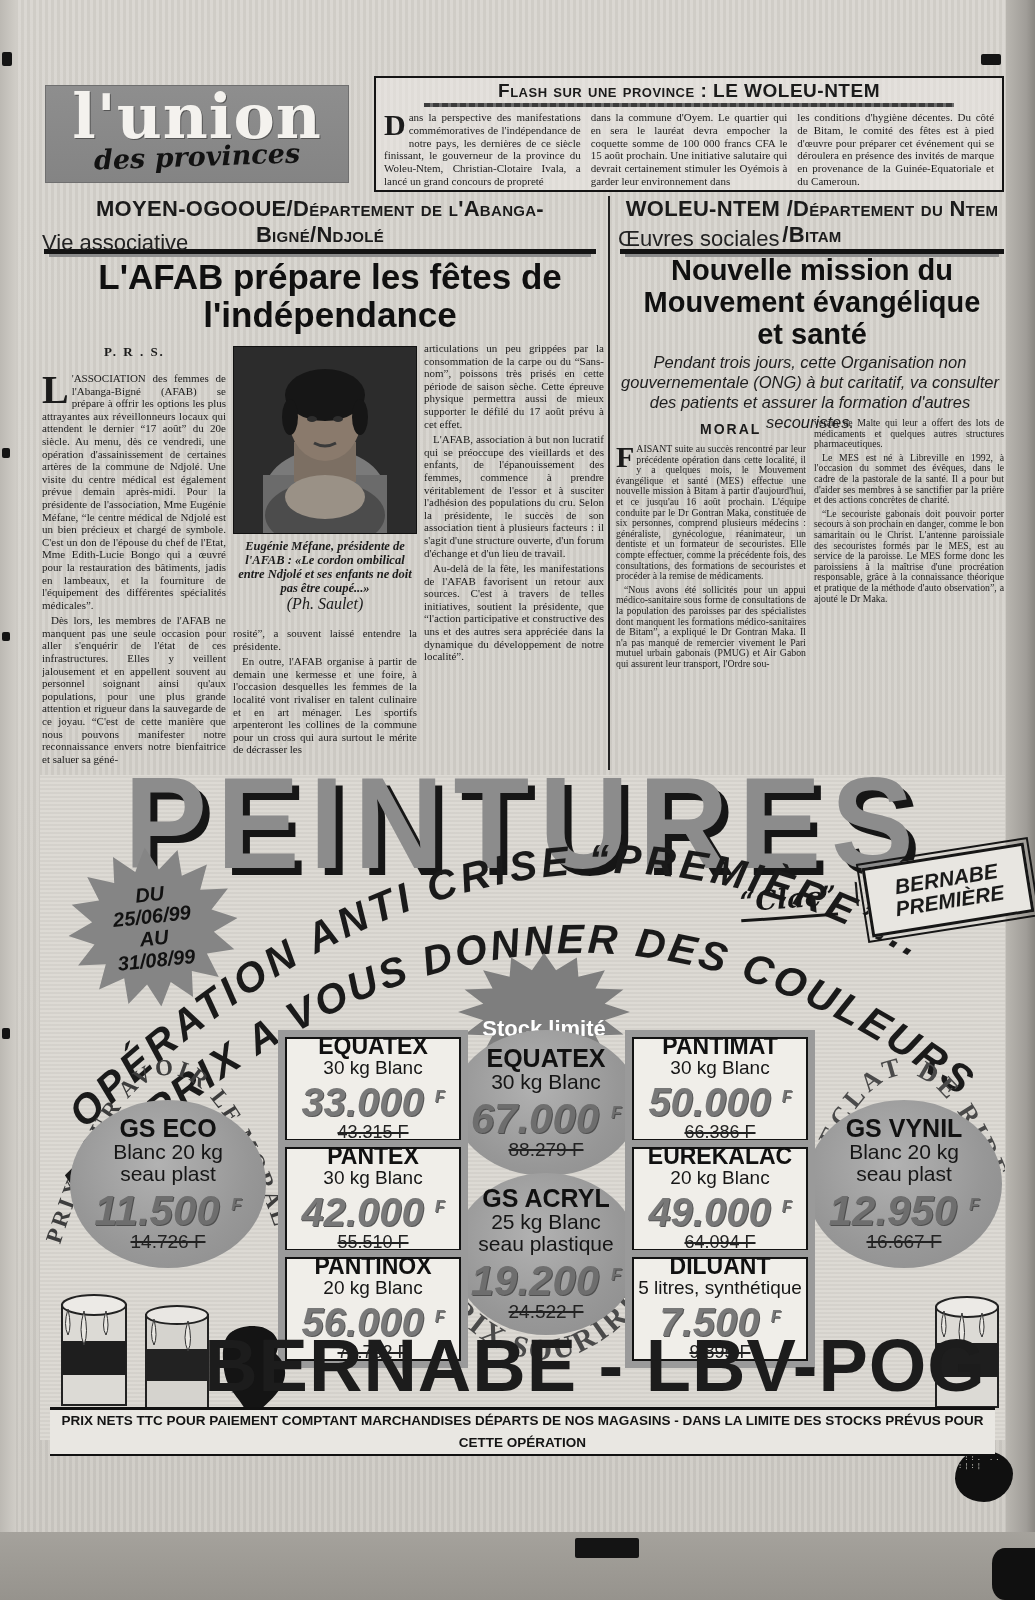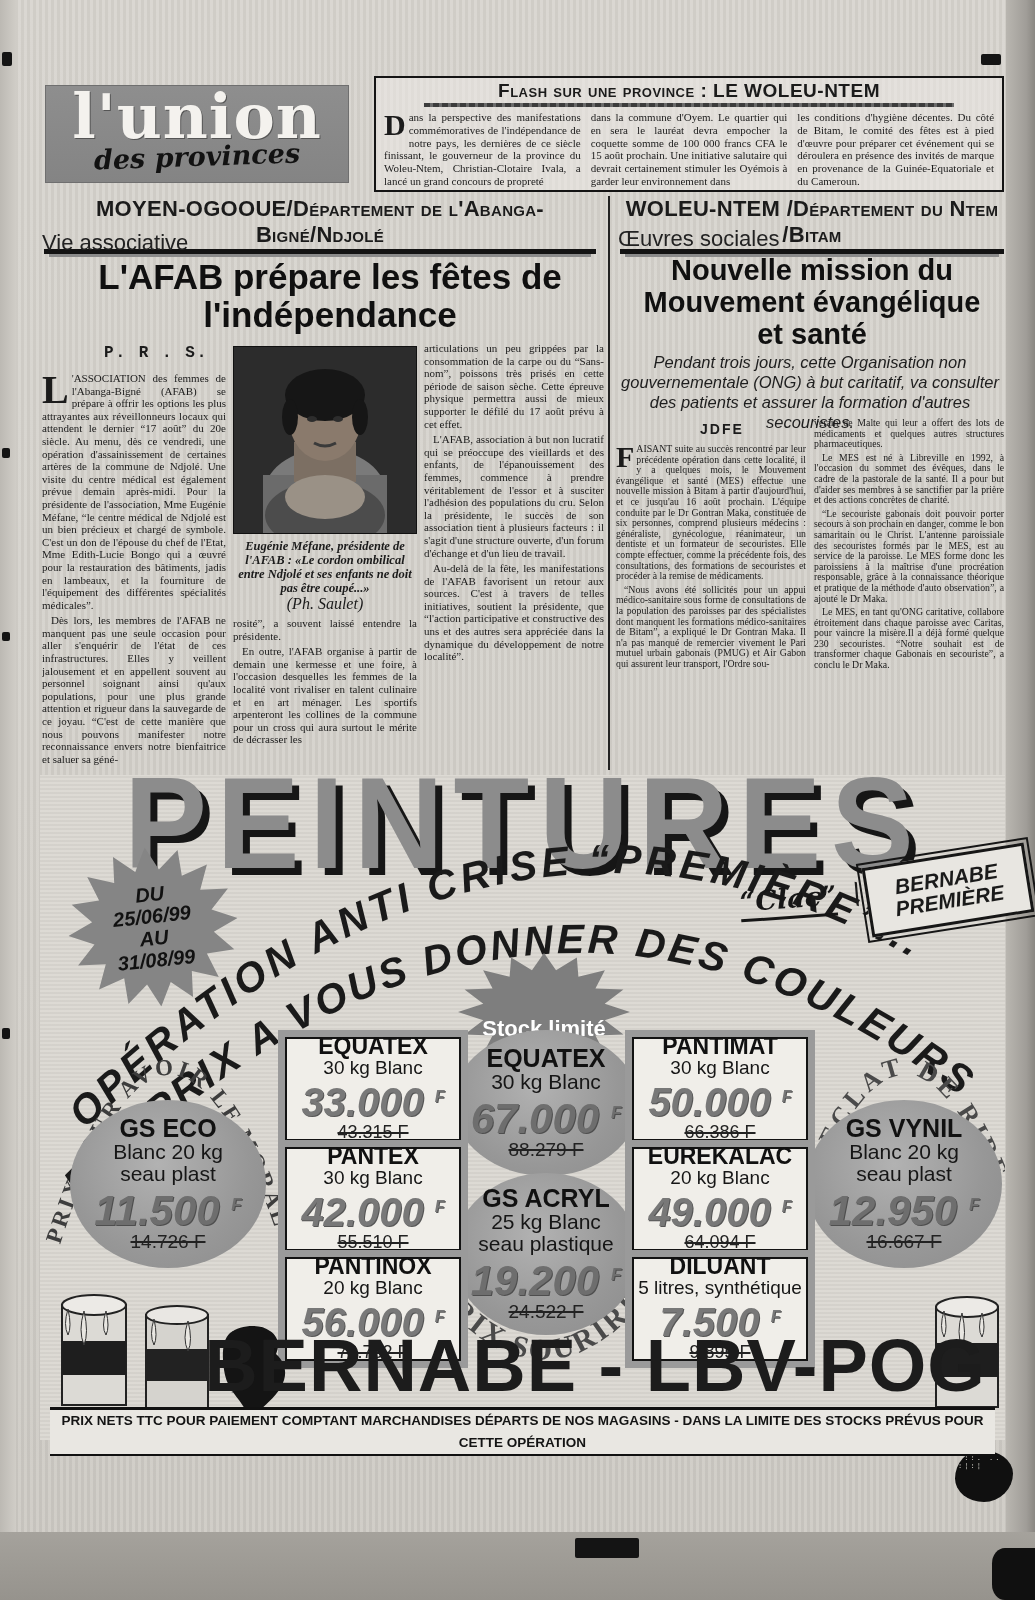--- a/index.html
+++ b/index.html
@@ -30,21 +30,21 @@
   .flash-rule{height:4px;background:repeating-linear-gradient(90deg,#3c3c3c 0 6px,#6a6a6a 6px 9px);margin:1px 40px 4px 40px;}
   .flash-cols{display:flex;gap:10px;}
   .flash-col{flex:1;font-size:11px;line-height:12.8px;text-align:justify;overflow:hidden;height:84px;}
   
   .sec-head{font-family:"Liberation Sans",sans-serif;font-weight:bold;font-variant:small-caps;font-size:22px;
         letter-spacing:.3px;border-bottom:5px solid #131313;padding-bottom:1px;box-shadow:0 8px 0 -5px #8a8a8a;}
   .vdiv{width:2px;background:#222;}
   .kicker{font-family:"Liberation Sans",sans-serif;font-size:22px;color:#222;}
   
   .hl-left{font-family:"Liberation Sans",sans-serif;font-weight:bold;font-size:35px;line-height:38px;text-align:center;color:#101010;}
-  .byline{font-family:Liberation Mono, monospace;font-weight:bold;font-size:16px;letter-spacing:2px;}
+  .byline{font-family:Liberation Serif, serif;font-weight:bold;font-size:13px;letter-spacing:2px;}
   .bodycol{font-size:11px;line-height:12.6px;text-align:justify;overflow:hidden;}
   .bodycol p{margin:0 0 3px 0;text-indent:9px;}
   .bodycol p.nofirst{text-indent:0;}
   .dc{float:left;font-size:40px;line-height:32px;padding:2px 3px 0 0;font-weight:bold;text-indent:0;}
   .photo{border:1px solid #111;background:linear-gradient(#161616,#3b3b3b 55%,#575757);overflow:hidden;}
   .caption{font-family:"Liberation Serif",serif;font-weight:bold;font-style:italic;font-size:12.5px;line-height:14px;text-align:center;}
   .credit{font-style:italic;font-size:16px;text-align:center;}
   
   .hl-right{font-family:"Liberation Sans",sans-serif;font-weight:bold;font-size:29px;line-height:32px;text-align:center;color:#101010;}
   .lead{font-family:"Liberation Sans",sans-serif;font-style:italic;font-size:16.5px;line-height:20px;text-align:center;color:#1e1e1e;}
@@ -151,46 +151,45 @@
         <ellipse cx="56" cy="70" rx="8" ry="18" fill="#161616"></ellipse>
         <ellipse cx="126" cy="70" rx="8" ry="18" fill="#161616"></ellipse>
         <ellipse cx="78" cy="72" rx="5" ry="3" fill="#2d2d2d"></ellipse>
         <ellipse cx="104" cy="72" rx="5" ry="3" fill="#2d2d2d"></ellipse>
         <path d="M80 96 Q91 102 102 96" stroke="#3a3a3a" stroke-width="3" fill="none"></path>
         <ellipse cx="91" cy="150" rx="40" ry="22" fill="#9a9186"></ellipse>
       </svg>
     </div>
     <div class="caption" style="margin-top:5px;">Eugénie Méfane, présidente de l'AFAB : «Le cordon ombilical entre Ndjolé et ses enfants ne doit pas être coupé...»</div>
     <div class="credit">(Ph. Saulet)</div>
-    <div class="bodycol" style="width:184px;height:148px;margin-top:4px;">
+    <div class="bodycol" style="width:184px;height:148px;margin-top:14px;">
       <p class="nofirst">rosité”, a souvent laissé entendre la présidente.</p>
       <p>En outre, l'AFAB organise à partir de demain une kermesse et une foire, à l'occasion desquelles les femmes de la localité vont rivaliser en talent culinaire et en art ménager. Les sportifs arpenteront les collines de la commune pour un cross qui aura surtout le mérite de décrasser les</p>
     </div>
   </div>
 
   <div class="abs bodycol" style="left:424px;top:342px;width:180px;height:430px;">
     <p class="nofirst">articulations un peu grippées par la consommation de la carpe ou du “Sans-nom”, poissons très prisés en cette période de saison sèche. Cette épreuve physique permettra aussi de mieux supporter le défilé du 17 août prévu à cet effet.</p>
     <p>L'AFAB, association à but non lucratif qui se préoccupe des vieillards et des enfants, de l'épanouissement des femmes, commence à prendre véritablement de l'essor et à susciter l'adhésion des populations du cru. Selon la présidente, le succès de son association tient à plusieurs facteurs : il s'agit d'une structure ouverte, d'un forum d'échange et d'un lieu de travail.</p>
     <p>Au-delà de la fête, les manifestations de l'AFAB favorisent un retour aux sources. C'est à travers de telles initiatives, soutient la présidente, que “l'action participative et constructive des uns et des autres sera appréciée dans la dynamique du développement de notre localité”.</p>
   </div>
 
   <div class="abs kicker" style="left:618px;top:226px;">Œuvres sociales</div>
   <div class="abs hl-right" style="left:634px;top:254px;width:356px;">Nouvelle mission du Mouvement évangélique et santé</div>
   <div class="abs lead" style="left:616px;top:352px;width:388px;">Pendant trois jours, cette Organisation non gouvernementale (ONG) à but caritatif, va consulter des patients et assurer la formation d'autres secouristes.</div>
-  <div class="abs byline" style="left:700px;top:421px;font-family:'Liberation Sans',sans-serif;font-size:14px;">JDFE</div>
+  <div class="abs byline" style="left:700px;top:421px;font-family:'Liberation Sans',sans-serif;font-size:14px;">MORAL</div>
 
   <div class="abs bodycol-r" style="left:616px;top:444px;width:190px;height:326px;">
     <p class="nofirst"><span class="dc-r">F</span><span>AISANT suite au succès rencontré par leur précédente opération dans cette localité, il y a quelques mois, le Mouvement évangélique et santé (MES) effectue une nouvelle mission à Bitam à partir d'aujourd'hui, et ce jusqu'au 16 août prochain. L'équipe conduite par le Dr Gontran Maka, constituée de six personnes, comprend plusieurs médecins : généraliste, gynécologue, réanimateur, un dentiste et un formateur de secouristes. Elle compte effectuer, comme la précédente fois, des consultations, des formations de secouristes et procéder à la remise de médicaments.</span></p>
     <p>“Nous avons été sollicités pour un appui médico-sanitaire sous forme de consultations de la population des paroisses par des spécialistes dont manquent les formations médico-sanitaires de Bitam”, a expliqué le Dr Gontran Maka. Il n'a pas manqué de remercier vivement le Pari mutuel urbain gabonais (PMUG) et Air Gabon qui assurent leur transport, l'Ordre sou-</p>
   </div>
   <div class="abs bodycol-r" style="left:814px;top:418px;width:190px;height:352px;">
     <p class="nofirst">verain de Malte qui leur a offert des lots de médicaments et quelques autres structures pharmaceutiques.</p>
     <p>Le MES est né à Libreville en 1992, à l'occasion du sommet des évêques, dans le cadre de la pastorale de la santé. Il a pour but d'aider ses membres à se sanctifier par la prière et des actions concrètes de charité.</p>
     <p>“Le secouriste gabonais doit pouvoir porter secours à son prochain en danger, comme le bon samaritain ou le Christ. L'antenne paroissiale des secouristes formés par le MES, est au service de la paroisse. Le MES forme donc les paroissiens à la maîtrise d'une procréation responsable, grâce à la connaissance théorique et pratique de la méthode d'auto observation”, a ajouté le Dr Maka.</p>
-    <p>Le MES, en tant qu'ONG caritative, collabore étroitement dans chaque paroisse avec Caritas, pour vaincre la misère.Il a déjà formé quelque 230 secouristes. “Notre souhait est de transformer chaque Gabonais en secouriste”, a conclu le Dr Maka.</p>
   </div>
 
   <div class="abs ad">
 
     <div class="abs peintures">PEINTURES</div>
 
     <svg class="abs arc-svg" viewBox="0 0 965 665">
       <defs>
         <path id="arc1" d="M 45 355 Q 485 -75 925 215" fill="none"></path>
         <path id="arc2" d="M 40 425 Q 495 -25 950 345" fill="none"></path>

